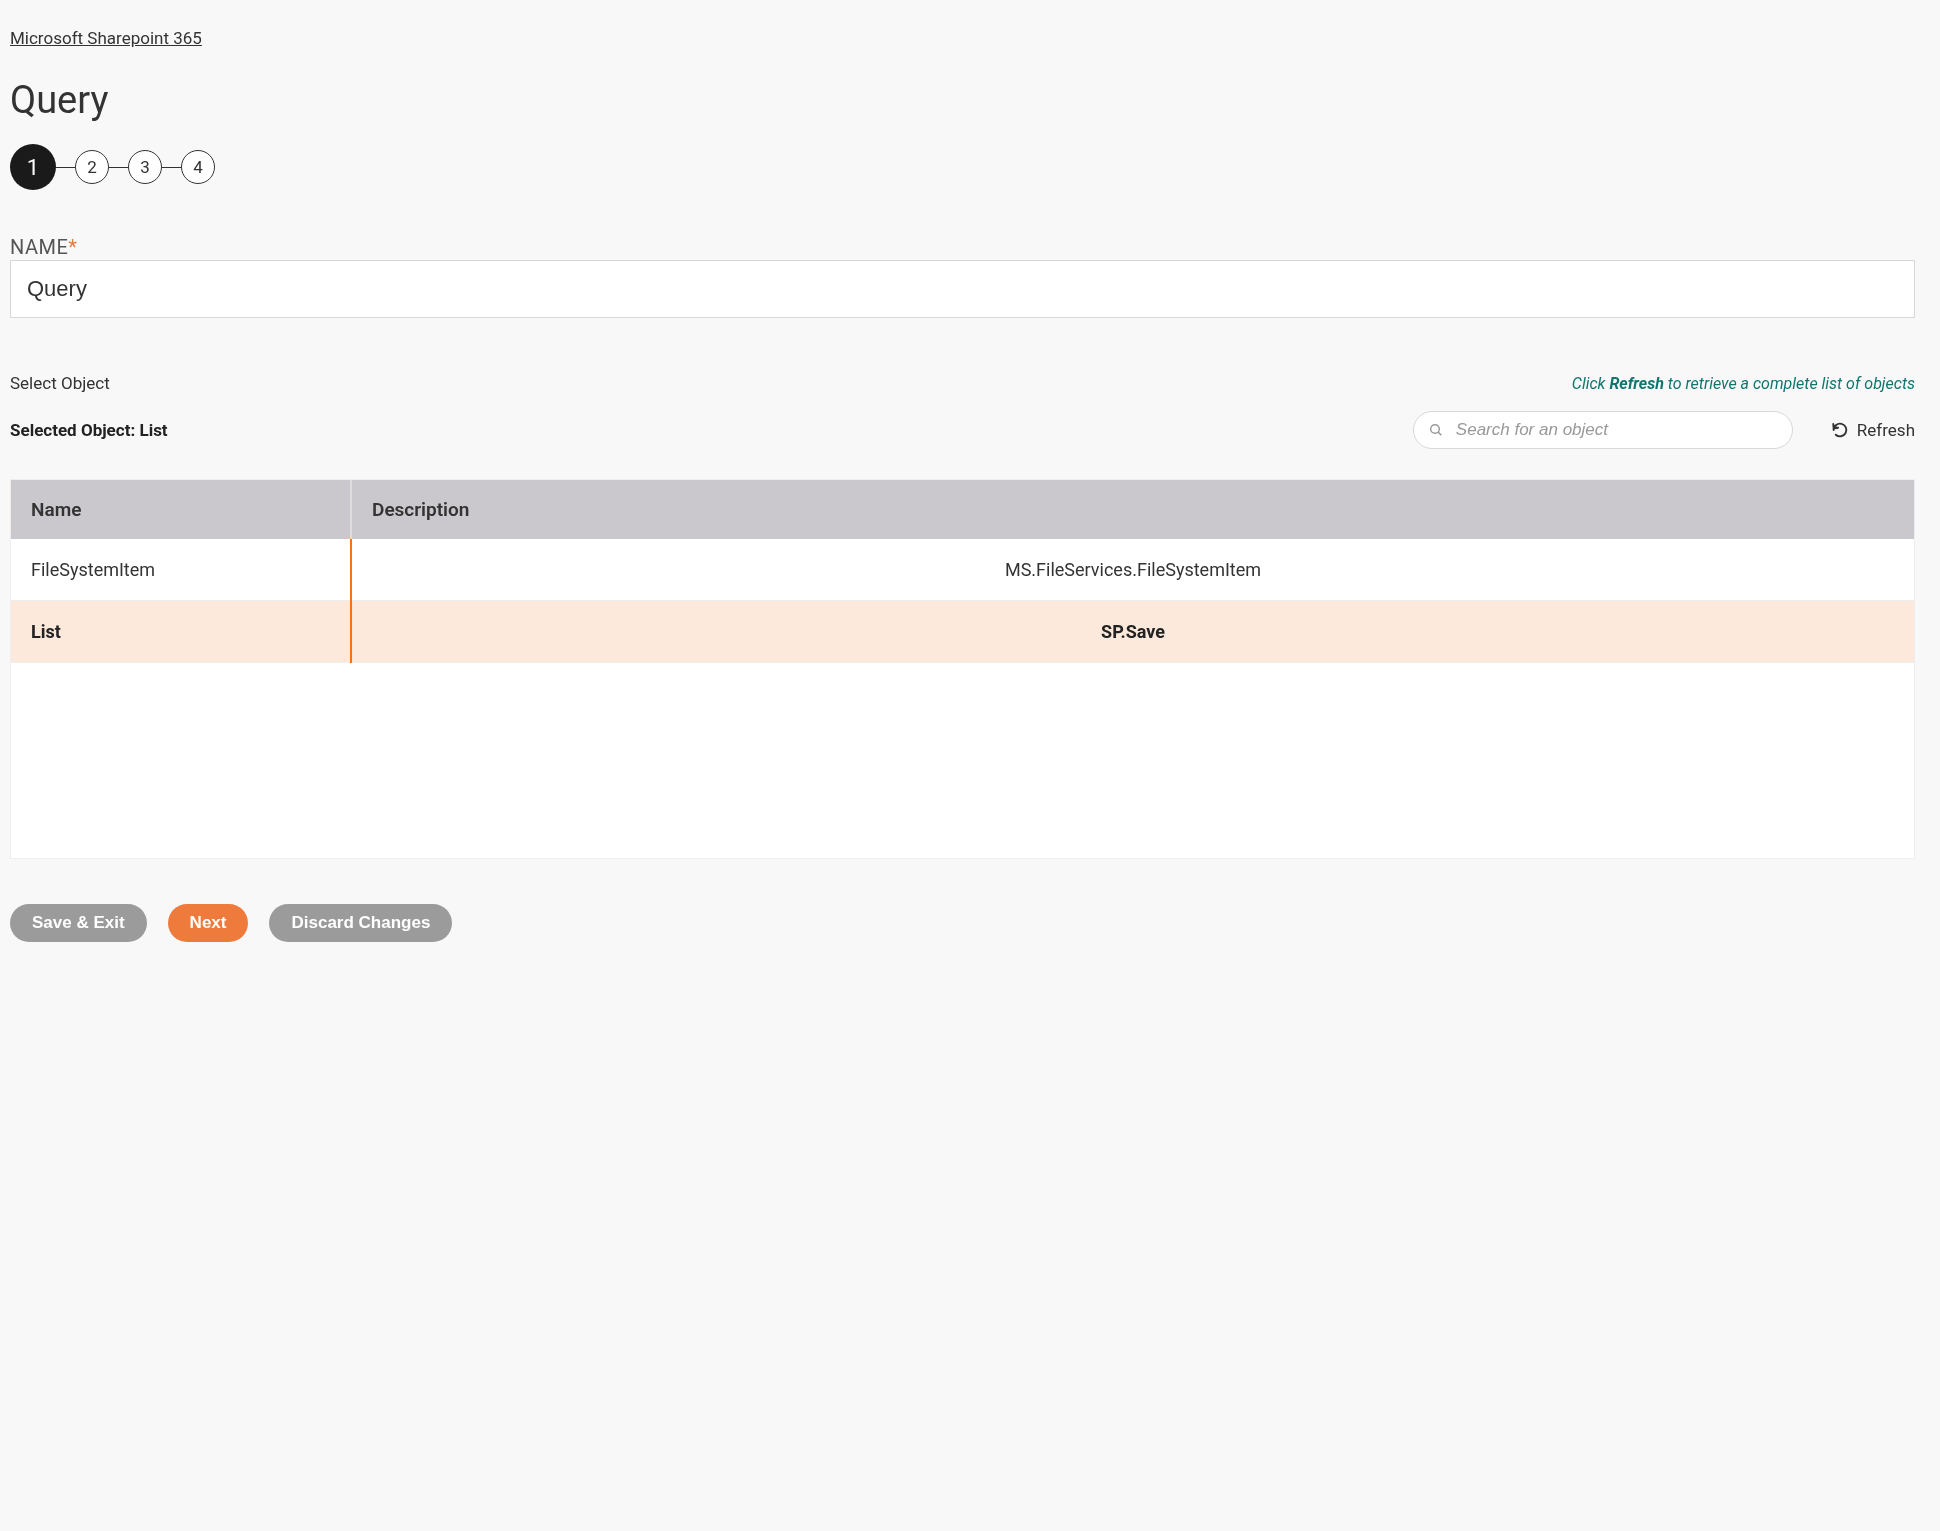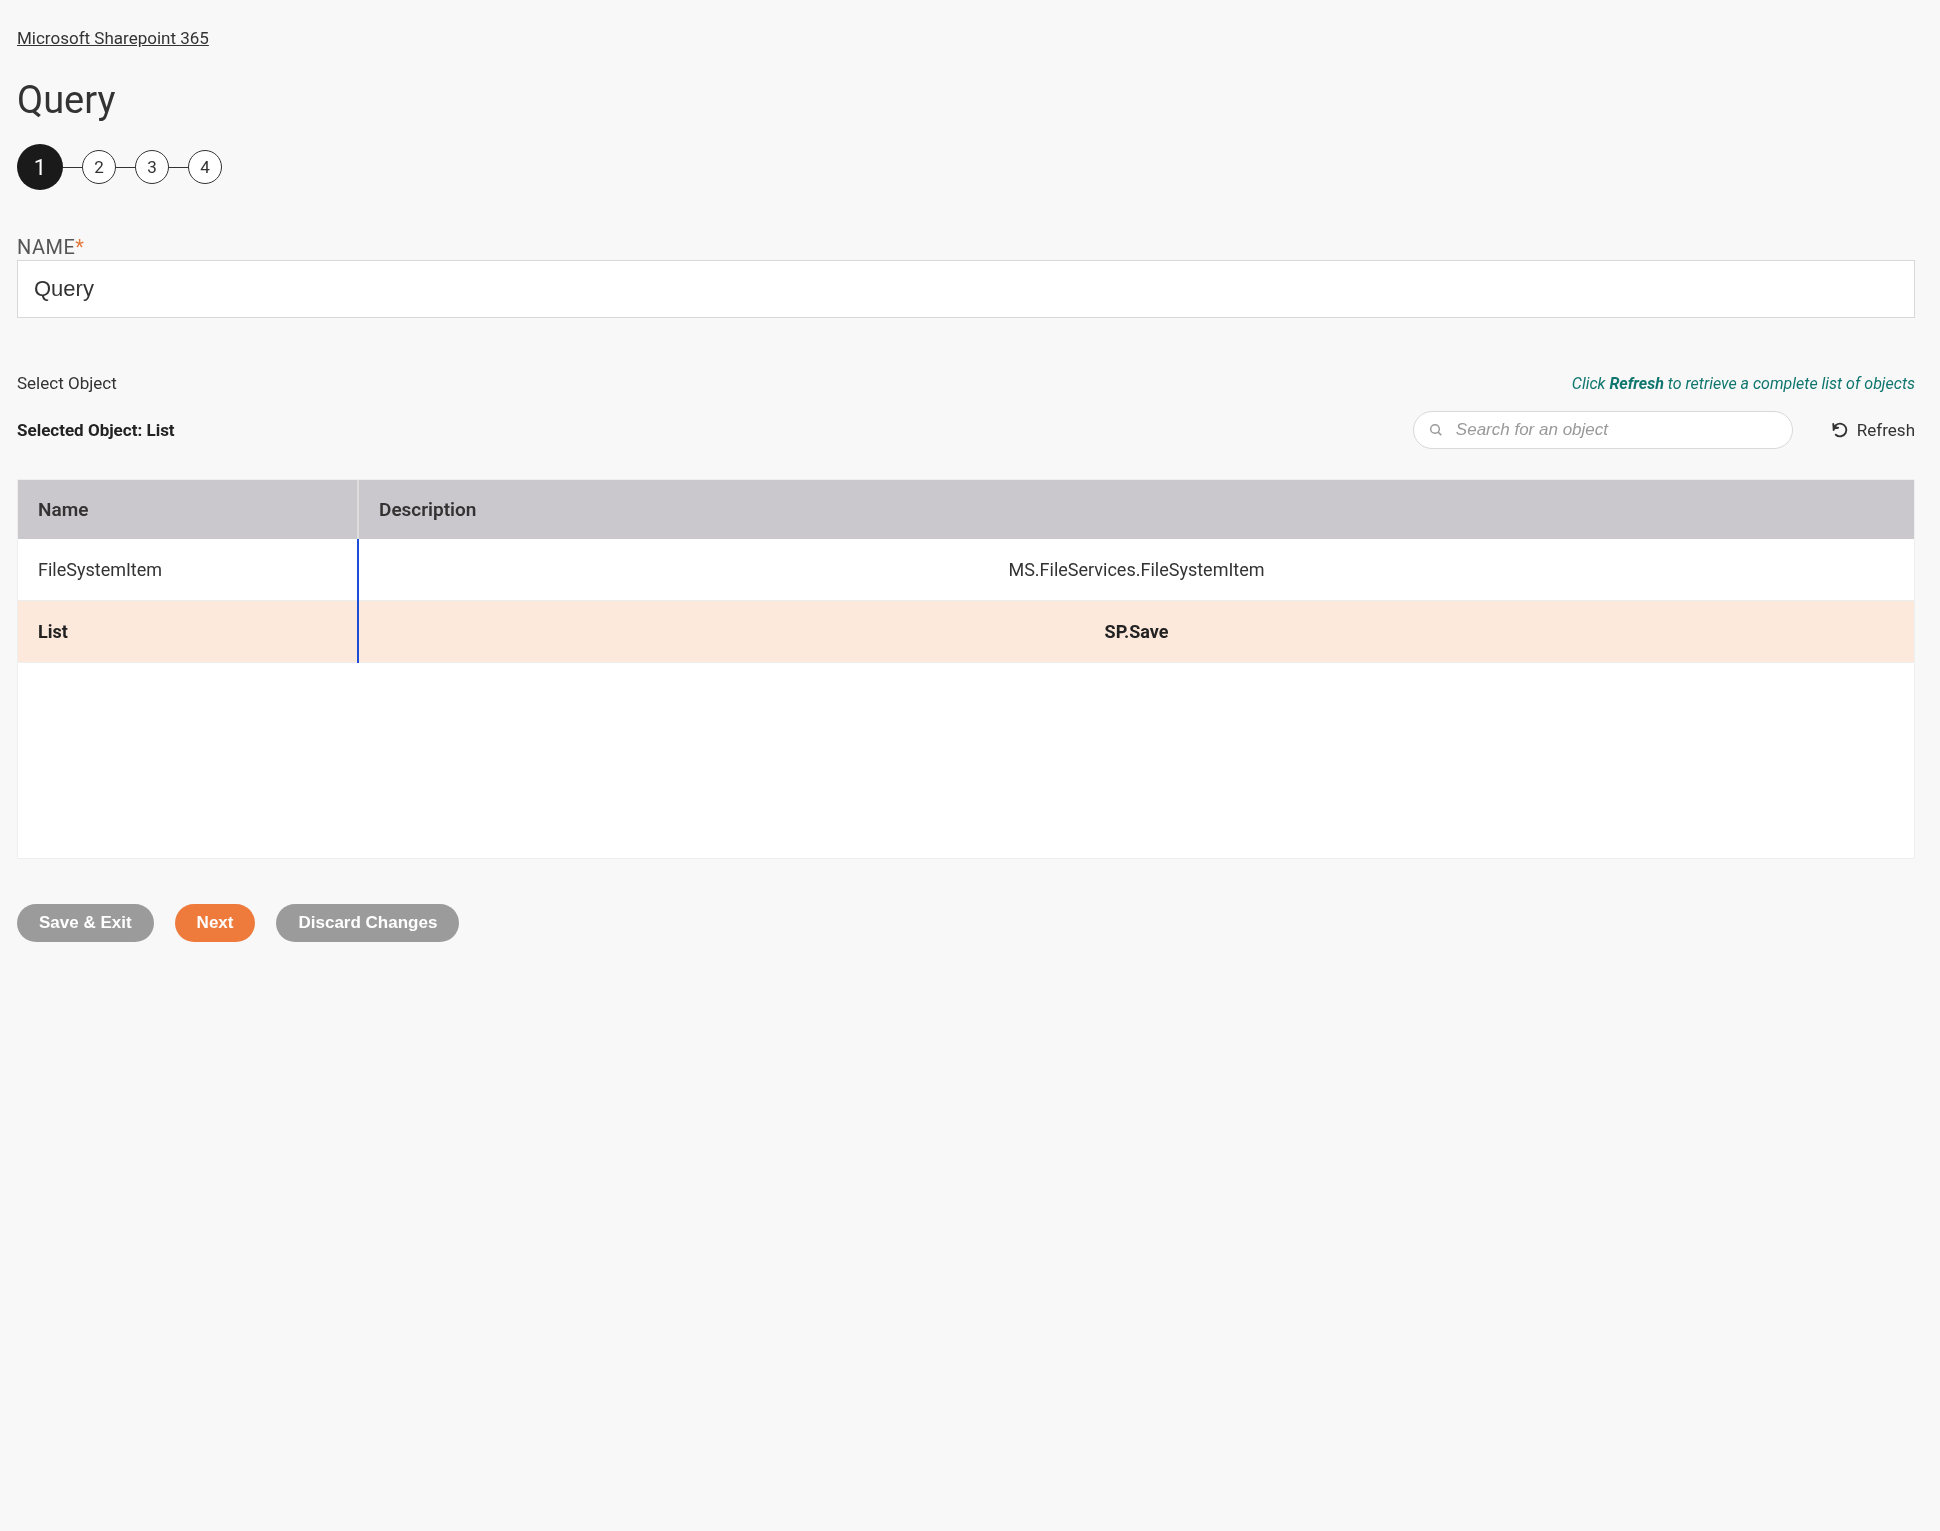--- a/index.html
+++ b/index.html
@@ -4,21 +4,21 @@
 <style>
   * { box-sizing: border-box; }
   html, body {
     margin: 0;
     padding: 0;
     background: #f8f8f8;
     font-family: -apple-system, BlinkMacSystemFont, "Segoe UI", Roboto, "Helvetica Neue", Arial, sans-serif;
     color: #333;
   }
   .page {
-    padding: 20px 25px 30px 17px;
+    padding: 20px 25px 30px 10px;
   }
   .breadcrumb {
     font-size: 17px;
     color: #333;
     text-decoration: underline;
     cursor: pointer;
     display: inline-block;
     margin-top: 8px;
   }
   .title {
@@ -164,21 +164,21 @@
     color: #333;
     padding: 18px 20px;
     border-right: 2px solid #ddd;
   }
   thead th:last-child { border-right: none; }
   tbody td {
     padding: 20px 20px;
     font-size: 18px;
     color: #333;
     border-bottom: 1px solid #eee;
-    border-right: 2px solid #1d4ed8;
+    border-right: 2px solid #f97316;
   }
   tbody td:last-child { border-right: none; text-align: center; }
   tbody tr { cursor: pointer; }
   tbody tr.selected {
     background: #fce9db;
     font-weight: 700;
   }
   tbody tr.selected td {
     color: #222;
   }

